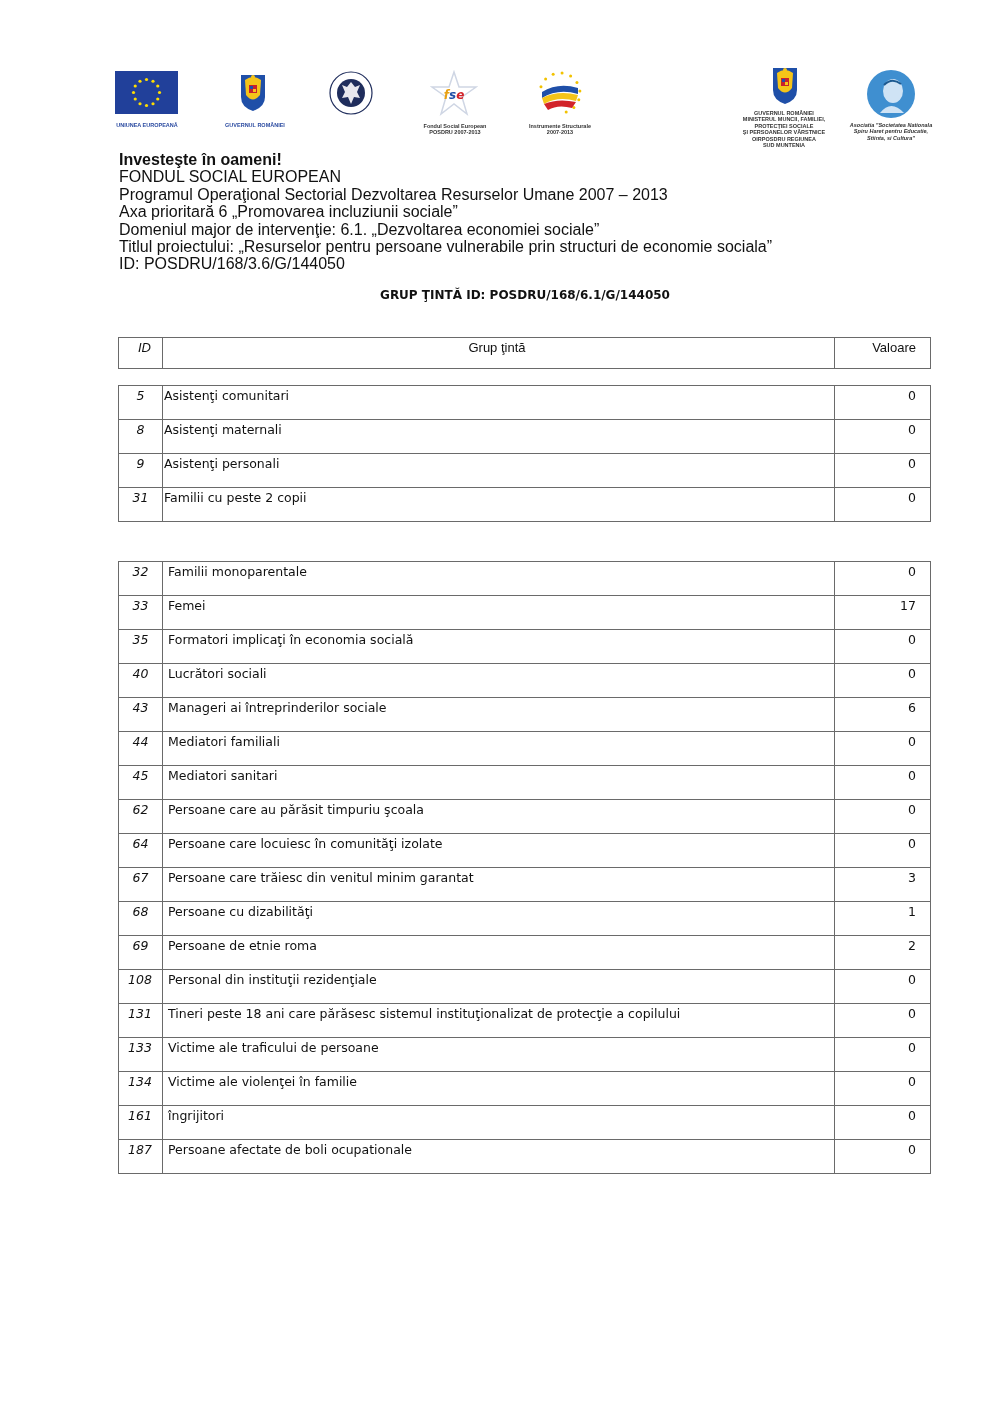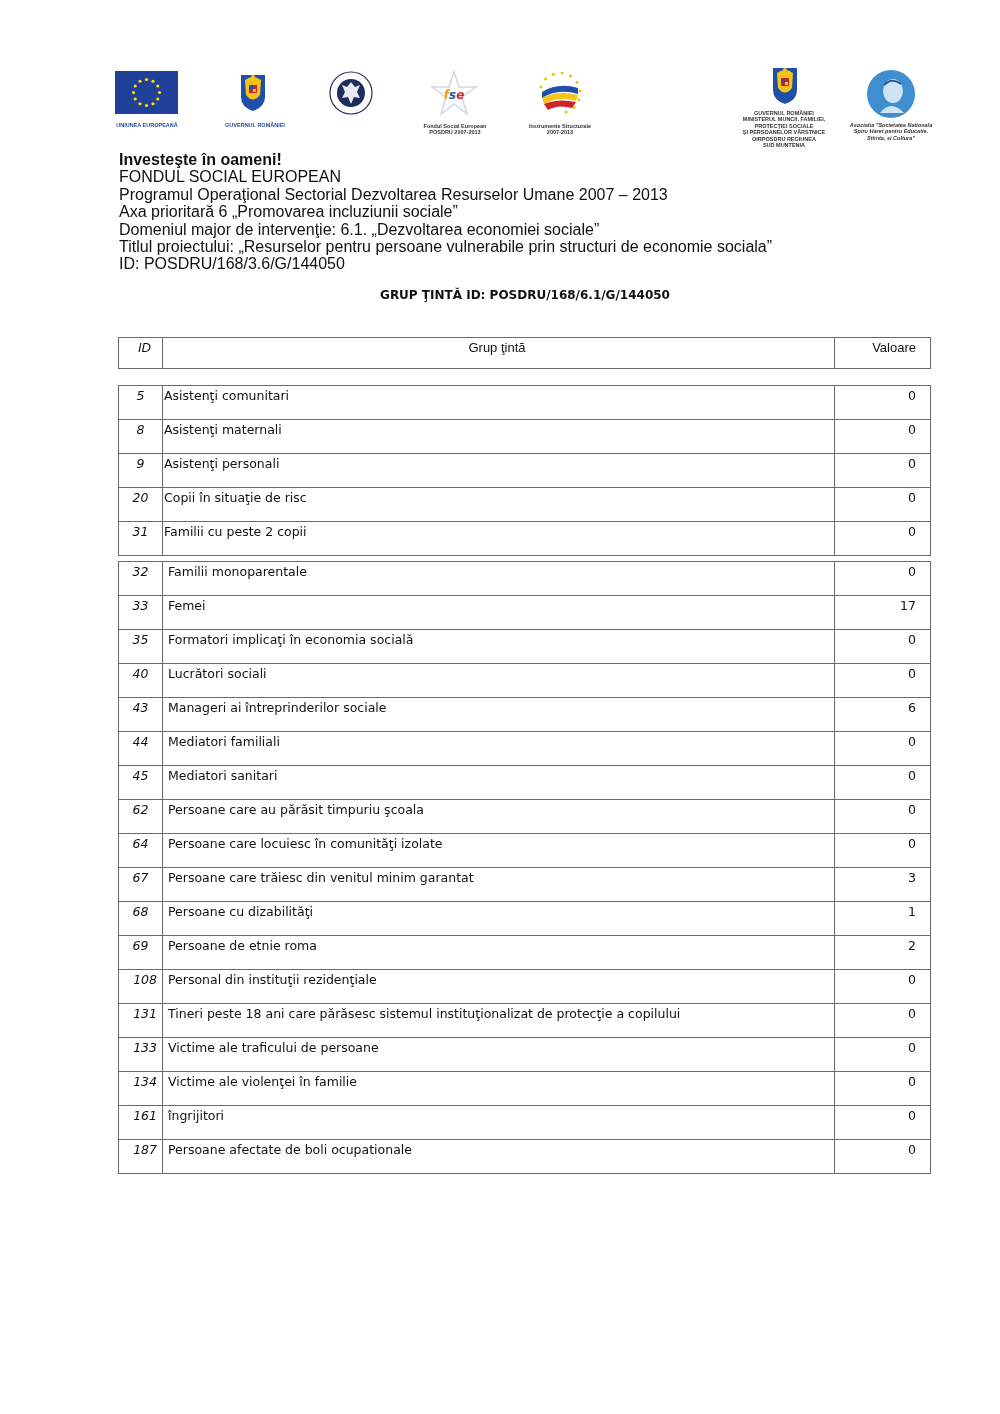--- a/index.html
+++ b/index.html
@@ -44,21 +44,21 @@
   .hdr-tbl td.id { text-align: left; padding-left: 12px; }
   .hdr-tbl td.name { text-align: center; }
   .hdr-tbl td.val { text-align: left; padding-left: 28px; }
 
   .body-tbl1 { top: 385px; }
   .body-tbl2 { top: 561px; border-radius: 9px; }
   .tbl td.id { text-align: center; font-style: italic; }
   .tbl td.name { padding-left: 1px; }
   .body-tbl2 td.name { padding-left: 5px; }
   .tbl td.val { text-align: right; padding-right: 14px; }
-  .tbl td.id.wide { text-align: right; padding-right: 5px; }
+  .tbl td.id.wide { text-align: center; padding-right: 5px; }
 </style>
 </head>
 <body>
 
 <div>
 
   <svg class="eu-flag" viewBox="0 0 63 43">
     <rect x="0" y="0" width="63" height="43" fill="#21409a"></rect>
     <g id="eu-stars" fill="#ffdd00">
         <circle cx="31.50" cy="8.50" r="1.6"></circle>
@@ -199,25 +199,20 @@
         <td class="id">8</td>
         <td class="name">Asistenţi maternali</td>
         <td class="val">0</td>
       </tr>
       <tr>
         <td class="id">9</td>
         <td class="name">Asistenţi personali</td>
         <td class="val">0</td>
       </tr>
       <tr>
-        <td class="id">20</td>
-        <td class="name">Copii în situaţie de risc</td>
-        <td class="val">0</td>
-      </tr>
-      <tr>
         <td class="id">31</td>
         <td class="name">Familii cu peste 2 copii</td>
         <td class="val">0</td>
       </tr>
     </tbody>
 </table>
 
 <table class="tbl body-tbl2">
   <colgroup>
       <col class="c-id">

